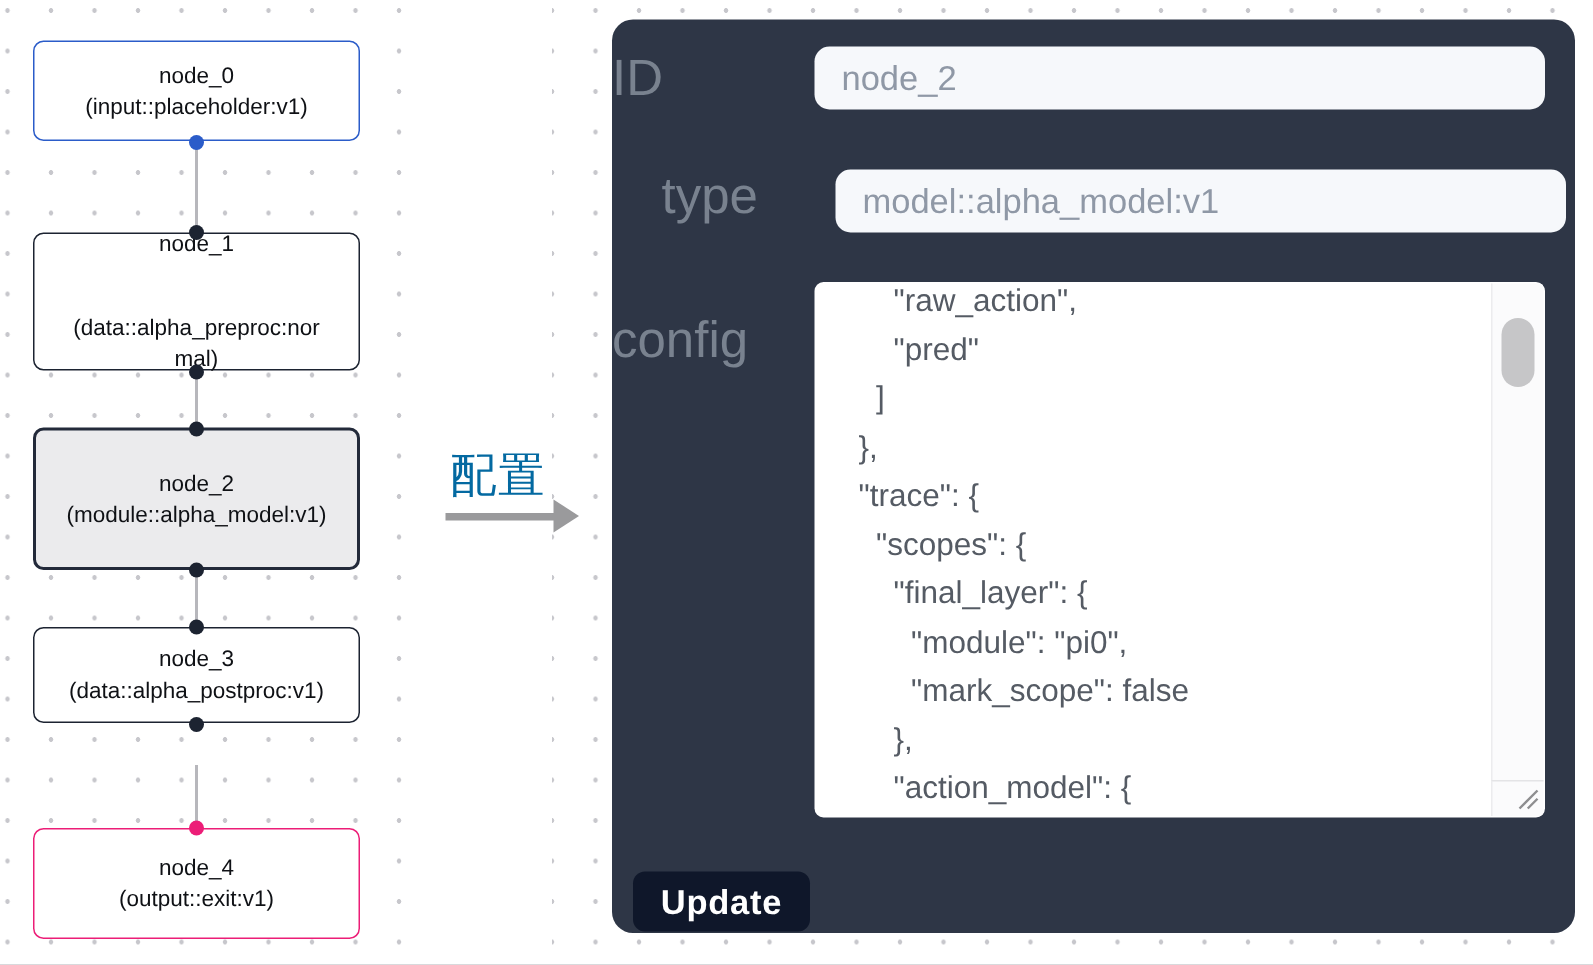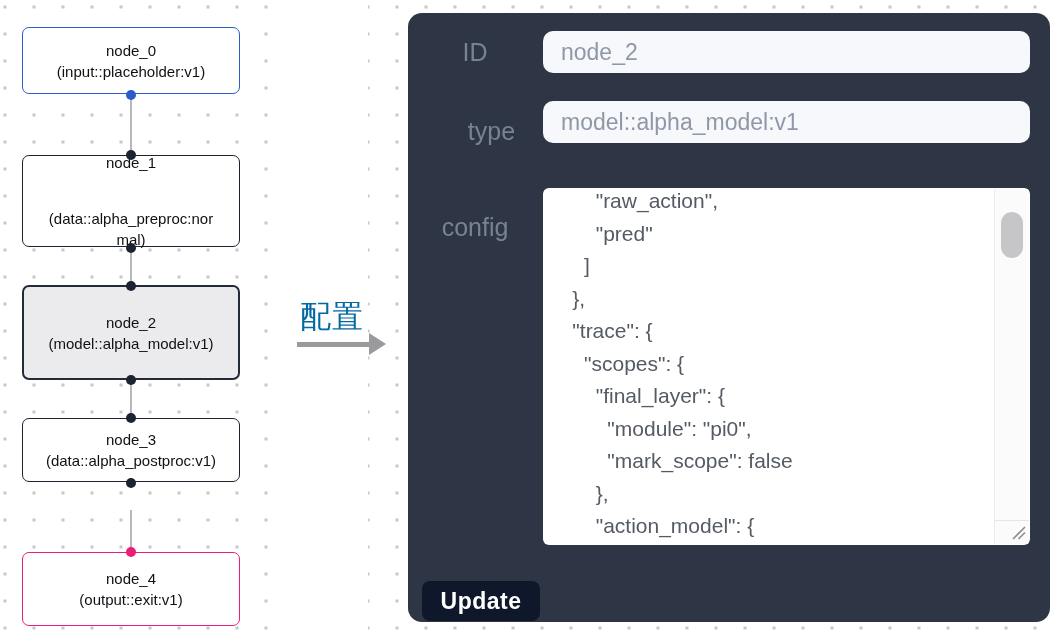--- a/index.html
+++ b/index.html
@@ -52,34 +52,34 @@
     position:absolute; left:369px; top:333px; width:0; height:0;
     border-left:17px solid #9a9a9c; border-top:11.5px solid rgba(0,0,0,0); border-bottom:11.5px solid rgba(0,0,0,0);
   }
 
   
   .panel {
     position:absolute; left:408px; top:13px; width:642px; height:609px;
     background:#2e3646; border-radius:14px; overflow:hidden;
   }
   .panel-label {
-    position:absolute; left:12px; width:110px; text-align:center;
-    color:#79828f; font-size:25px;
+    position:absolute; left:0; width:110px; text-align:left;
+    color:#79828f; font-size:34px;
   }
   #label-id     { top:18px;  height:42px; line-height:42px; }
   #label-type   { top:97px;  height:42px; line-height:42px;padding-left:33px; }
   #label-config { top:184px; height:28px; line-height:28px;margin-top:16px; }
   .panel-input {
     position:absolute; left:135px; width:487px; height:42px;
     background:#f6f8fb; border:none; outline:none; border-radius:10px;
     padding:0 18px; font-family:"Liberation Sans", sans-serif;
     font-size:23px; color:#8f98a6;
   }
   #input-id   { top:18px; }
-  #input-type { top:88px; }
+  #input-type { top:100px;margin-left:14px; }
   .config-box {
     position:absolute; left:135px; top:175px; width:487px; height:357px;
     background:#ffffff; border-radius:6px; overflow:hidden;
   }
   .config-box pre {
     margin:-3px 0 0 0; padding:0 40px 0 6px;
     font-family:"Liberation Sans", sans-serif;
     font-size:21px; line-height:32.5px; color:#555b64; white-space:pre;
   }
   .scroll-track {
@@ -124,21 +124,21 @@
   <div class="node" style="top:155px;height:92px;gap:35px;">
     <span class="handle top"></span>
     <div class="node-title">node_1</div>
     <div class="node-sub">(data::alpha_preproc:normal)</div>
     <span class="handle bottom"></span>
   </div>
 
   <div class="node node-selected" style="top:285px;height:95px;">
     <span class="handle top"></span>
     <div class="node-title">node_2</div>
-    <div class="node-sub">(model::alpha_model:v1)</div>
+    <div class="node-sub">(module::alpha_model:v1)</div>
     <span class="handle bottom"></span>
   </div>
 
   <div class="node" style="top:418px;height:64px;">
     <span class="handle top"></span>
     <div class="node-title">node_3</div>
     <div class="node-sub">(data::alpha_postproc:v1)</div>
     <span class="handle bottom"></span>
   </div>
 

